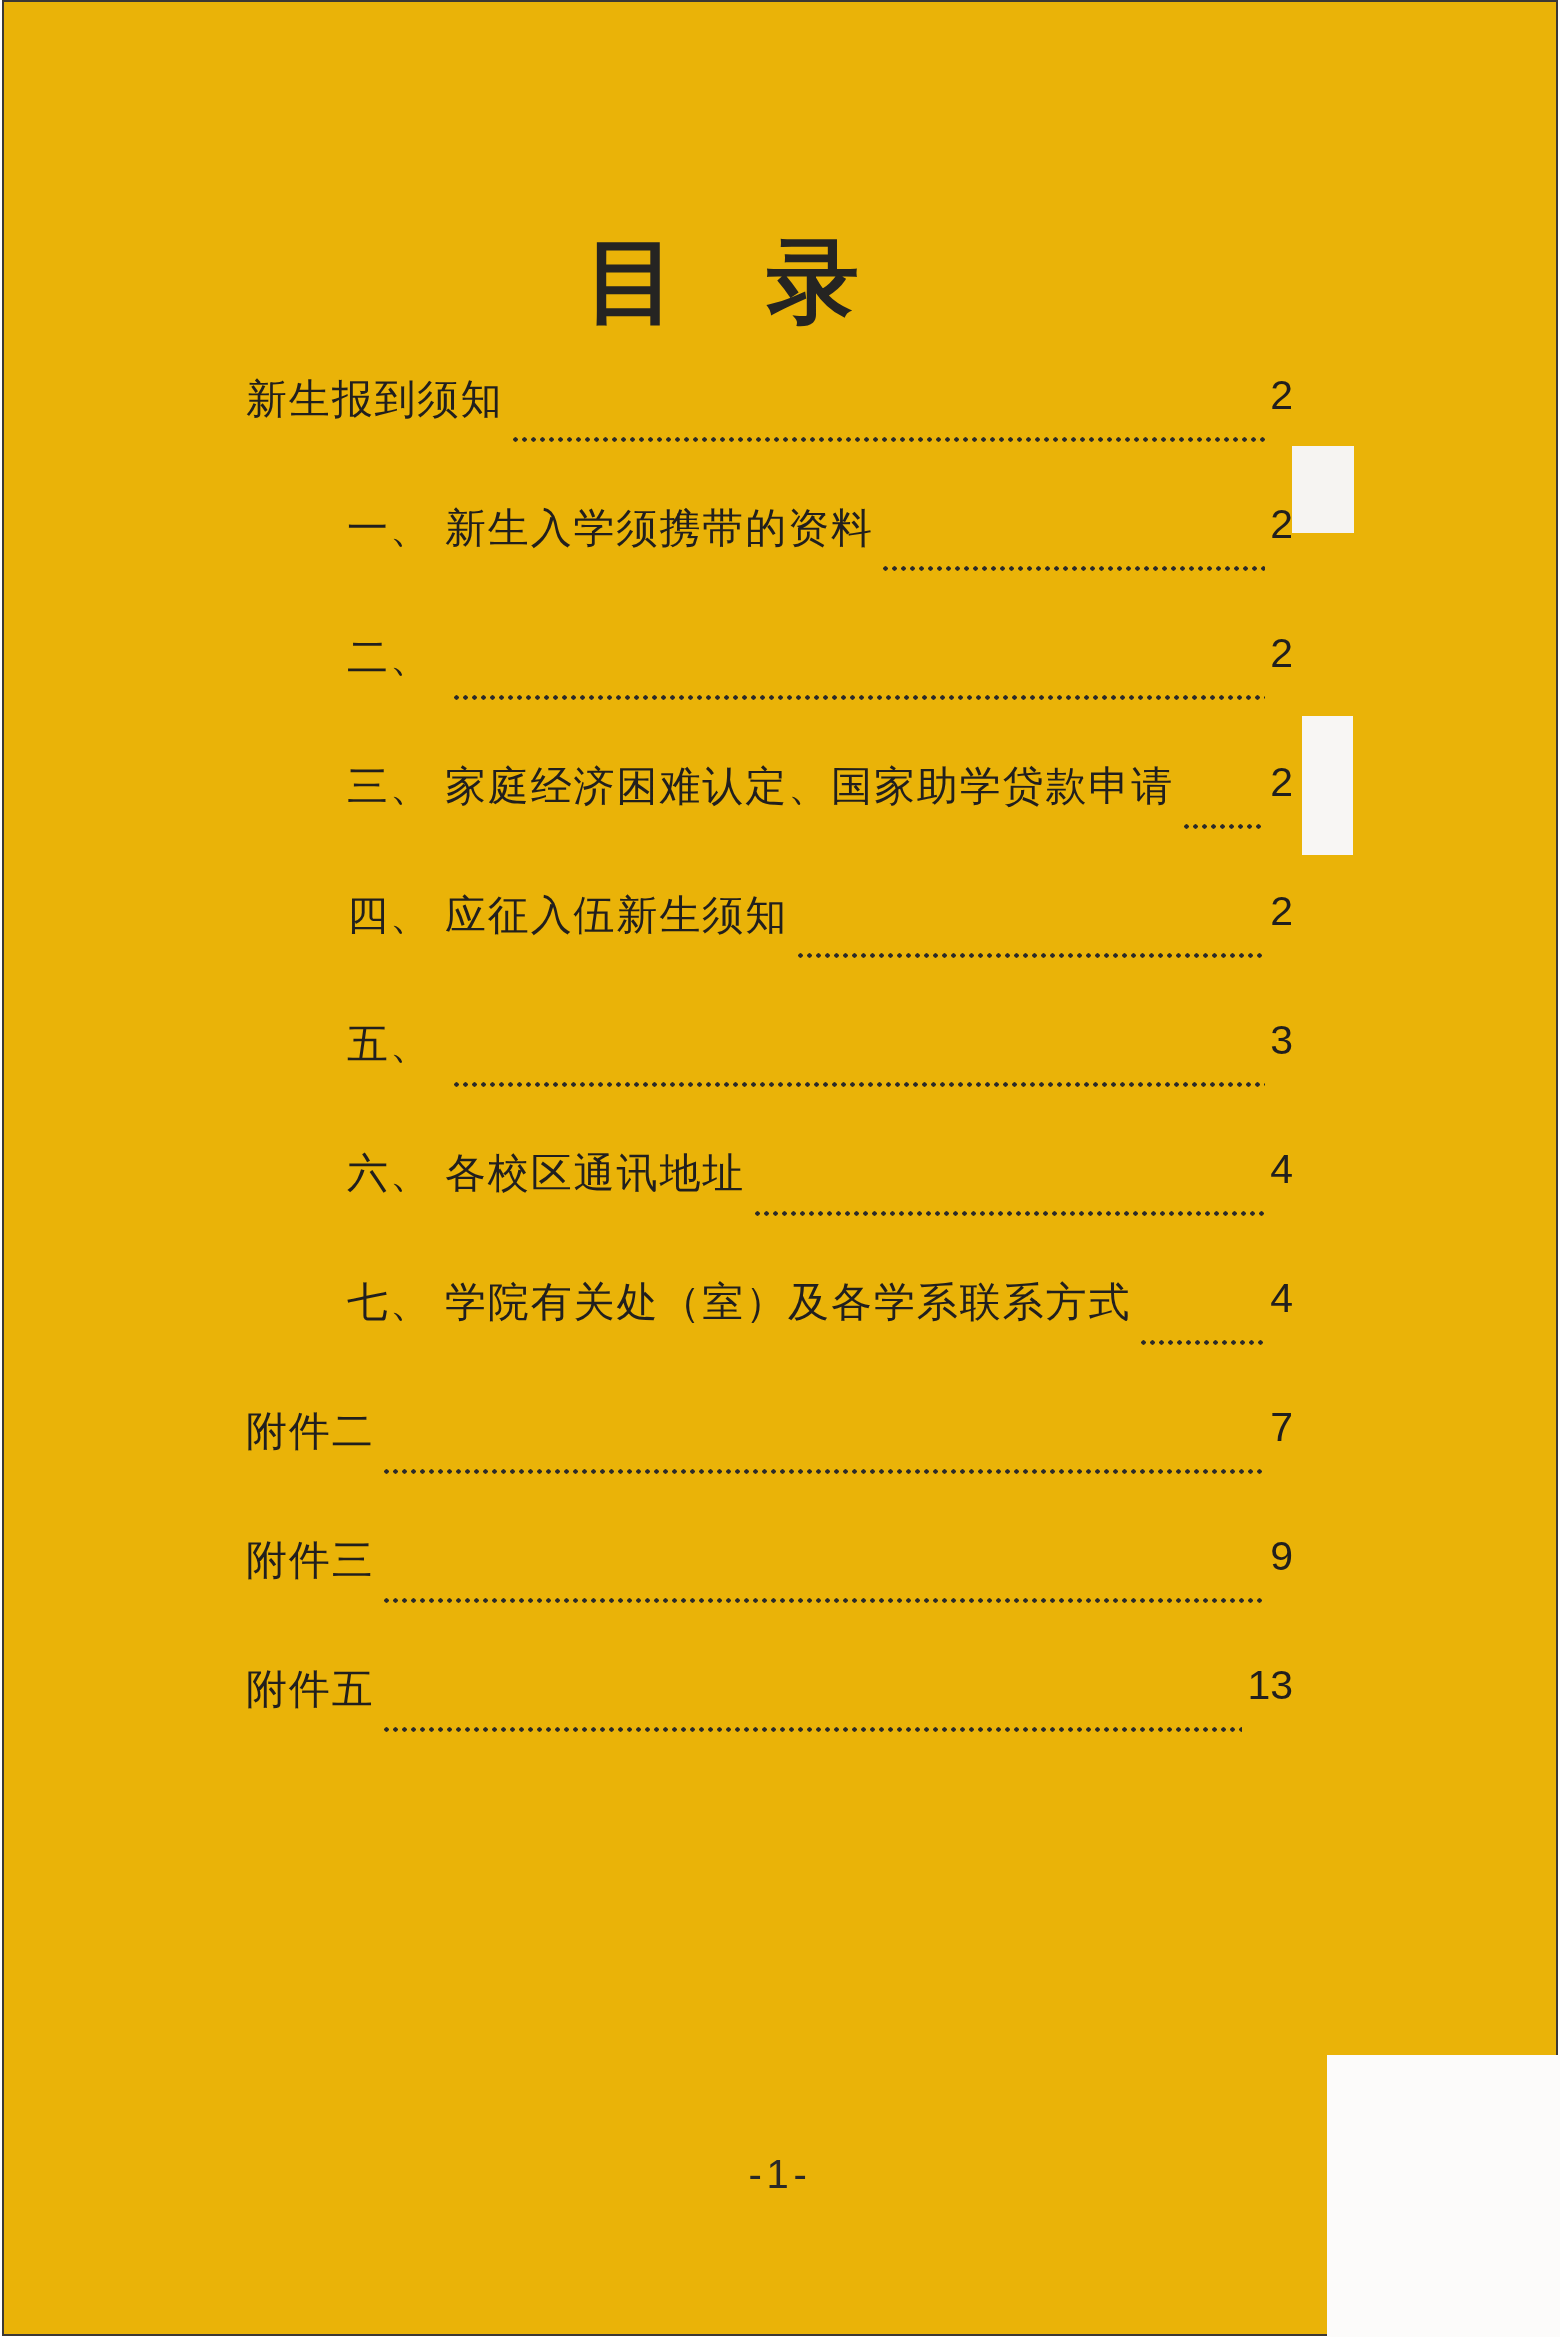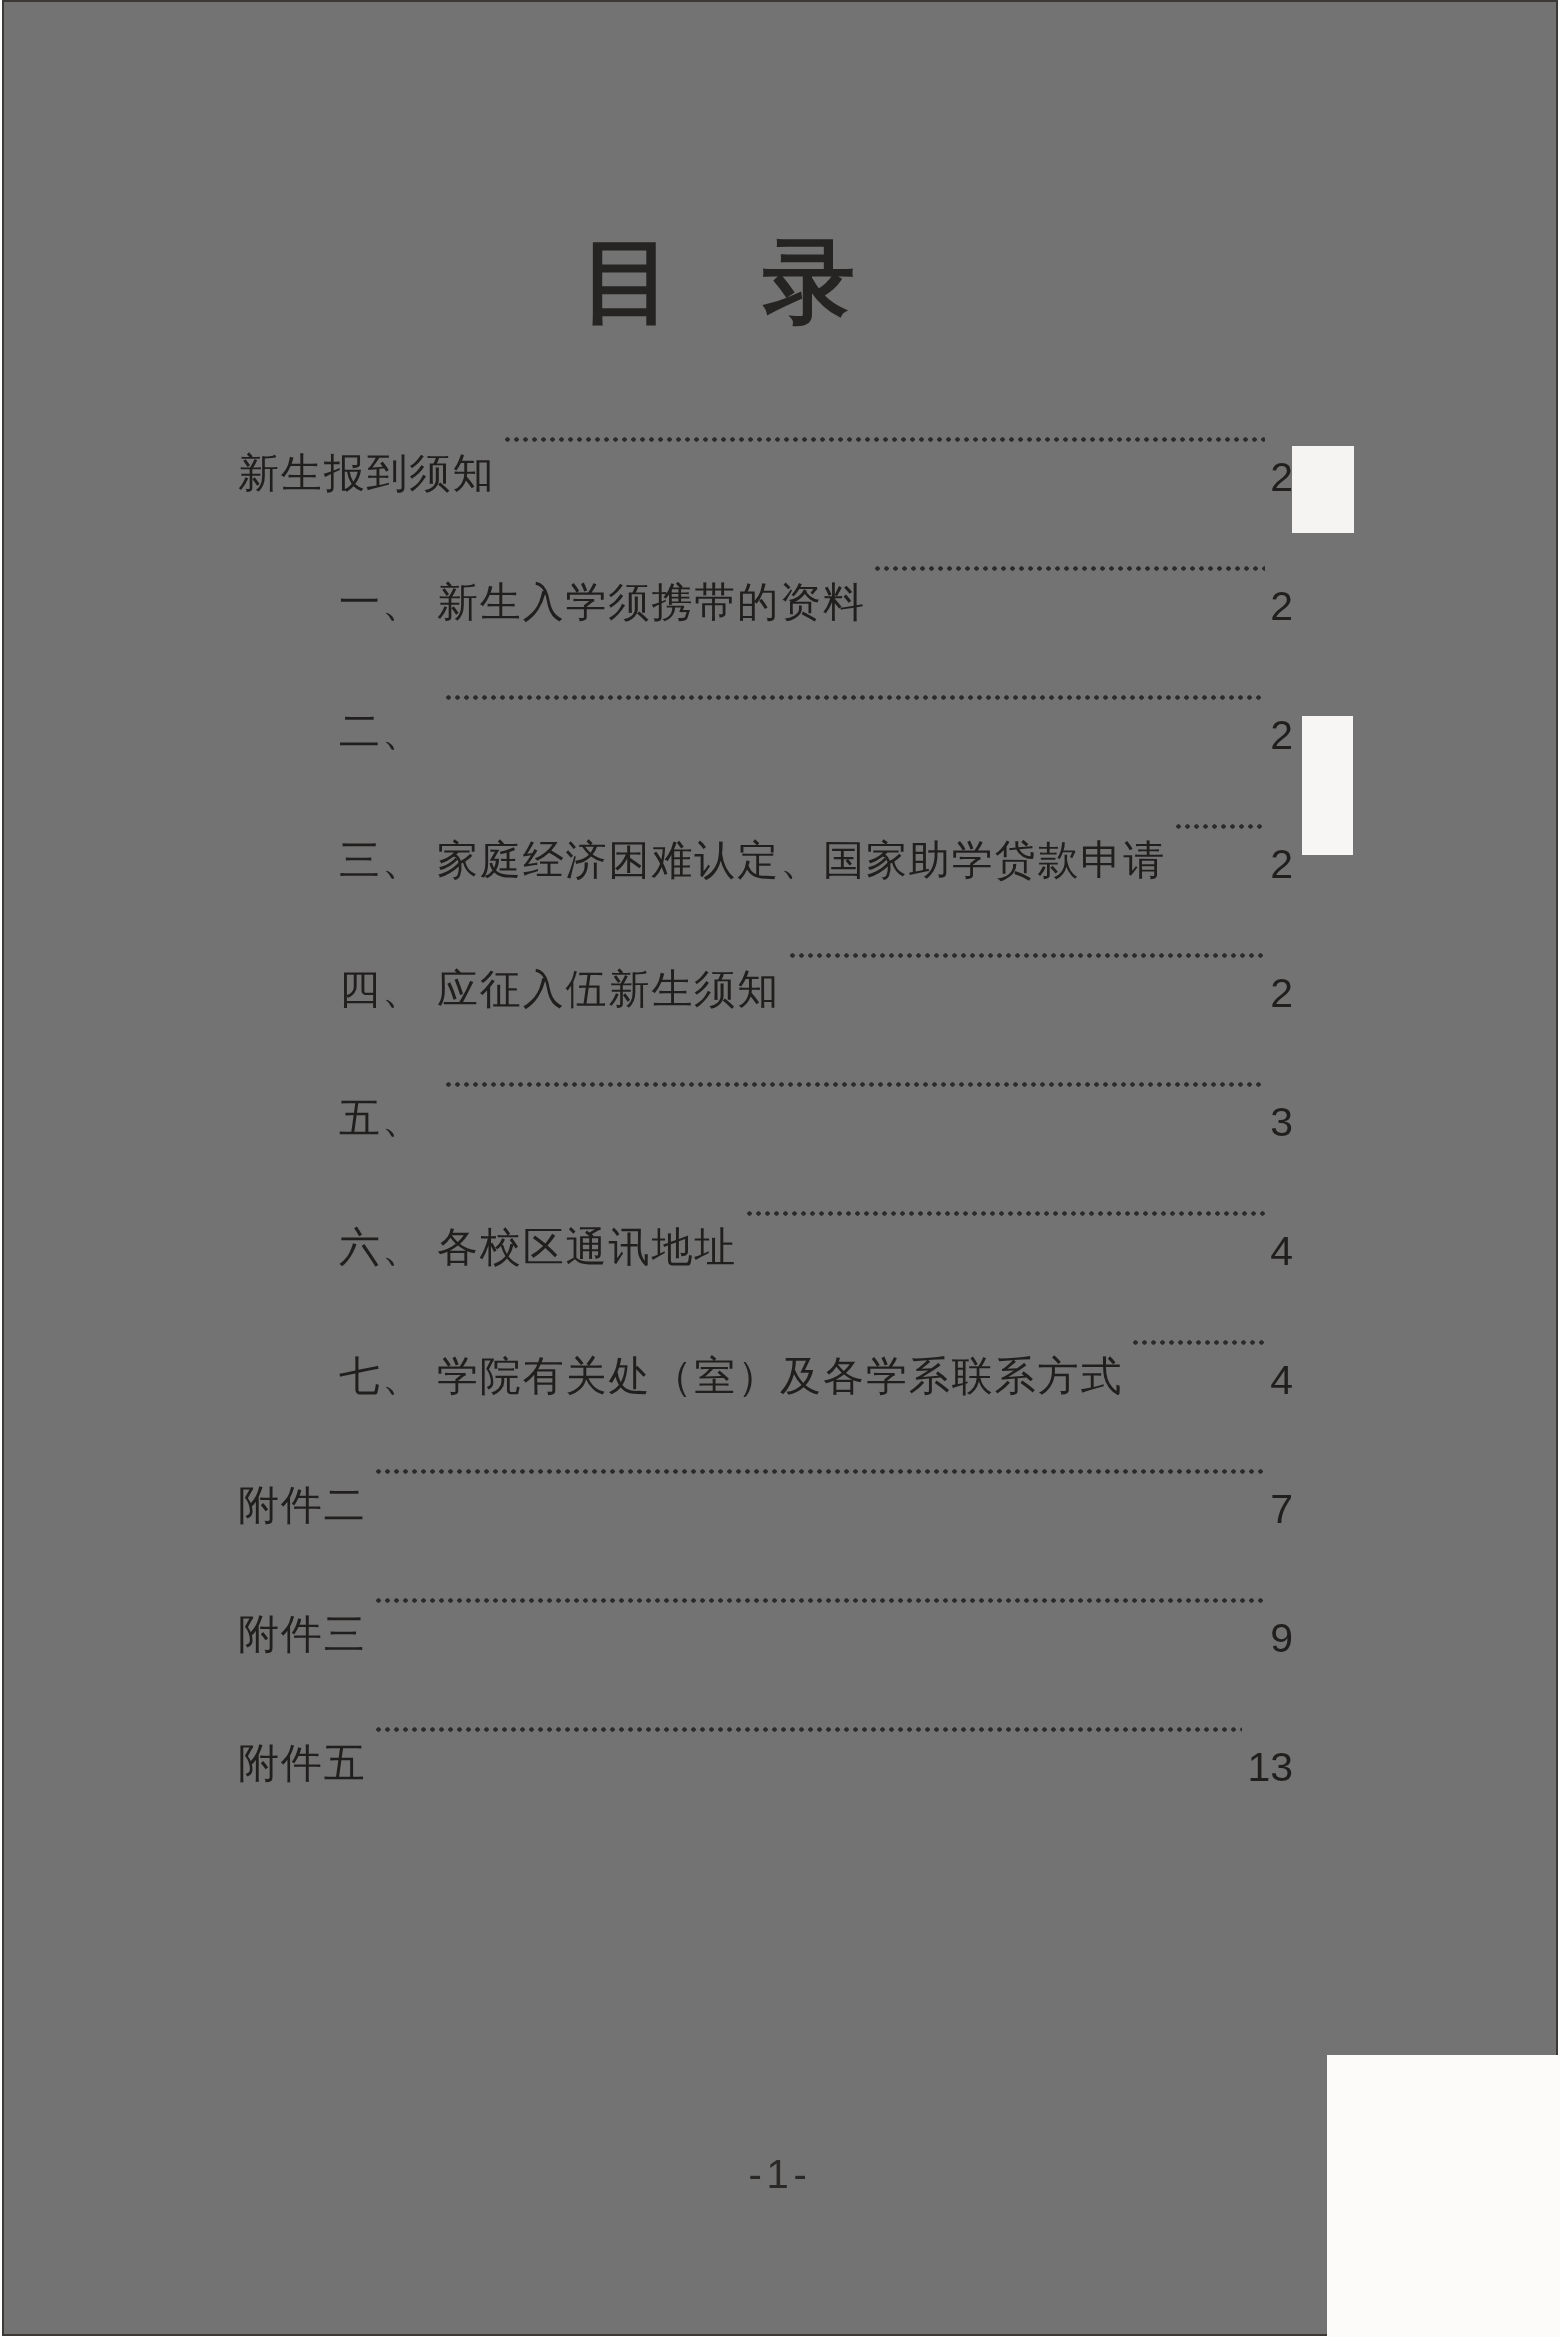--- a/index.html
+++ b/index.html
@@ -15,22 +15,23 @@
     color: #1e1d1b;
     overflow: hidden;
   }
   .page {
     position: absolute;
     top: 0;
     left: 1.9px;
     right: 1.9px;
     bottom: 1.9px;
     border: 2.8px solid #3c3835;
-    background: #737373;
+    background: #eab308;
     box-sizing: border-box;
+    padding-left: 8px;
   }
   .content {
     position: relative;
     height: 100%;
     padding: 0 263px 0 234px;
     box-sizing: border-box;
   }
   .title {
     margin: 224px 0 0 0;
     text-align: center;
@@ -40,21 +41,21 @@
     letter-spacing: 13px;
     color: #252422;
     transform: translateX(-41px);
     white-space: pre;
   }
   .toc {
     margin-top: 36px;
   }
   .toc-row {
     display: flex;
-    align-items: flex-end;
+    align-items: flex-start;
     height: 129px;
     font-size: 41px;
     font-weight: 500;
     letter-spacing: 1.9px;
     color: #211f1e;
     white-space: nowrap;
   }
   .toc-row.indent {
     padding-left: 101px;
   }

